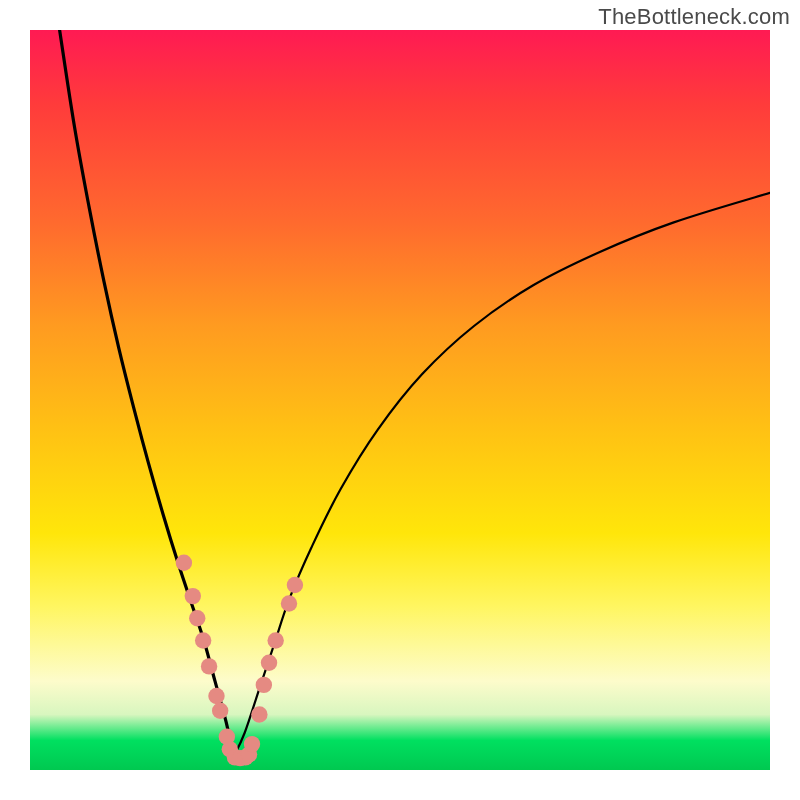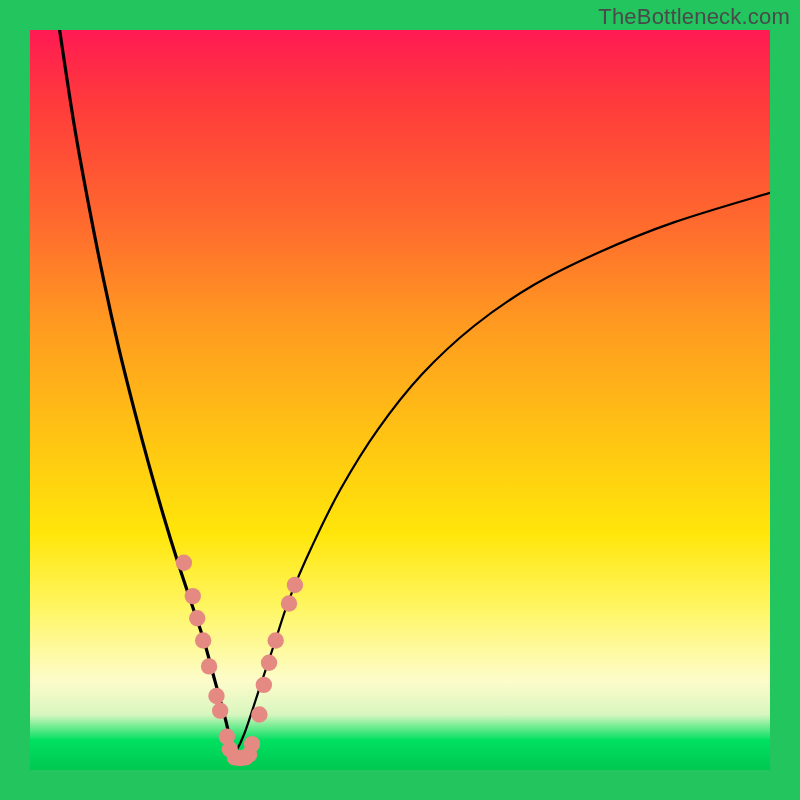--- a/index.html
+++ b/index.html
@@ -10,21 +10,21 @@
     overflow: hidden;
     background: #000;
     font-family: Arial, Helvetica, sans-serif;
   }
   .frame {
     position: absolute;
     left: 0;
     top: 0;
     width: 800px;
     height: 800px;
-    background: #22c55e;
+    background: #ffffff;
   }
   .plot {
     position: absolute;
     left: 30px;
     top: 30px;
     width: 740px;
     height: 740px;
     background: linear-gradient(to bottom,
       #ff1a53 0%,
       #ff3b3b 10%,

